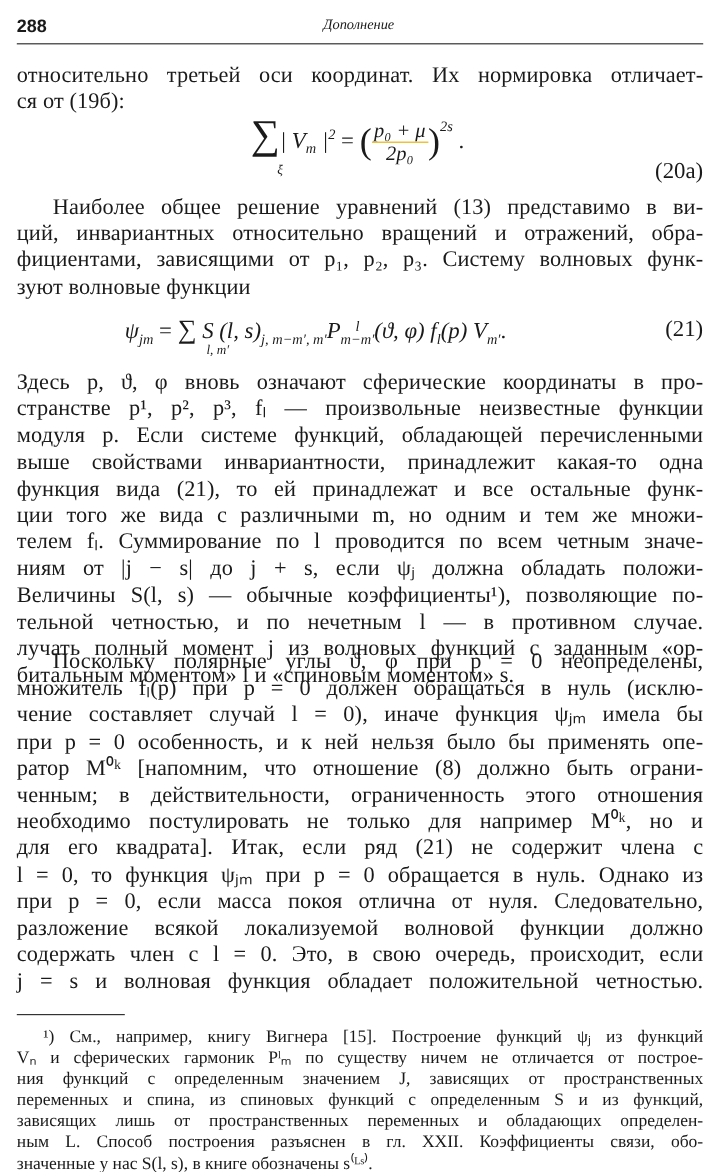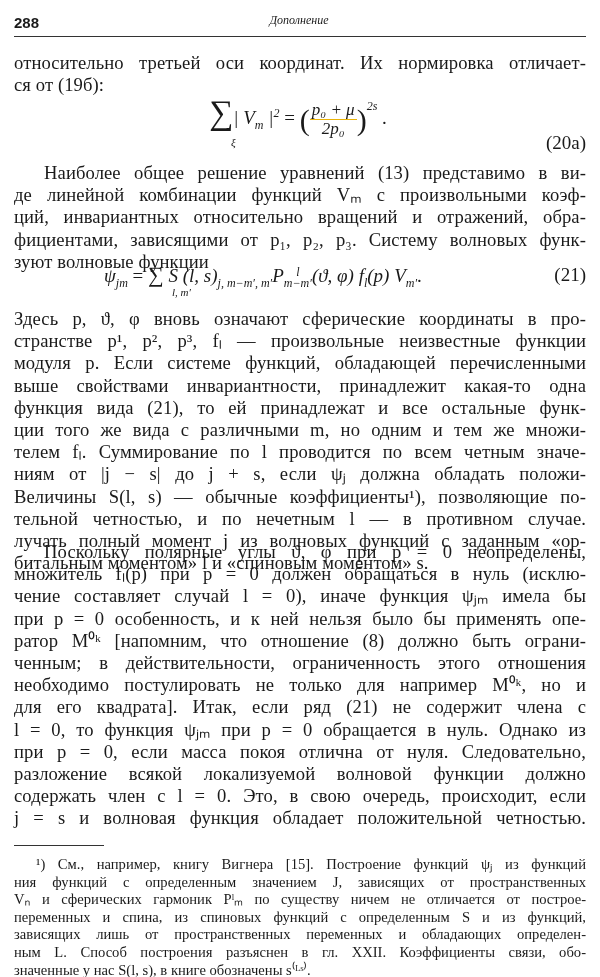--- a/index.html
+++ b/index.html
@@ -65,21 +65,20 @@
   <div class="eq" style="top:96px; height:60px;">
     <span class="eq-body" style="left:195px; top:0px;">
       <span class="sum">∑</span><span>| V</span><span class="sub">m</span><span> |</span><span class="sup">2</span><span style="font-style:normal"> = </span><span class="paren">(</span><span class="frac"><span class="num">p₀ + μ</span><span class="den">2p₀</span></span><span class="paren">)</span><span class="sup" style="vertical-align: 14px;">2s</span><span style="font-style:normal"> .</span>
     </span>
     <span class="under" style="left:217px; top:40px;">ξ</span>
     <span class="eq-num" style="top:12px;margin-top:24px;">(20a)</span>
   </div>
 
   <div class="body-text" style="top:162px;">
     <span class="line indent">Наиболее общее решение уравнений (13) представимо в ви-</span>
-    <span class="line">де линейной комбинации функций Vₘ с произвольными коэф-</span>
     <span class="line">ций, инвариантных относительно вращений и отражений, обра-</span>
     <span class="line">фициентами, зависящими от p₁, p₂, p₃. Систему волновых функ-</span>
     <span class="line last">зуют волновые функции</span>
   </div>
 
   <div class="eq" style="top:262px; height:44px;text-align:center;">
     <span class="eq-body" style="left:90px; top:0px;">
       <span>ψ</span><span class="sub">jm</span><span style="font-style:normal"> = </span><span style="font-style:normal; font-size:22px;">∑</span><span> S (l, s)</span><span class="sub">j, m−m′, m′</span><span>P</span><span style="display:inline-block; vertical-align:middle; line-height:11px; font-size:12px;"><span style="display:block">l</span><span style="display:block">m−m′</span></span><span>(ϑ, φ) f</span><span class="sub">l</span><span>(p) V</span><span class="sub">m′</span><span style="font-style:normal">.</span>
     </span>
     <span class="under" style="left:158px; top:24px;">l, m′</span>
@@ -114,21 +113,21 @@
     <span class="line">при p = 0, если масса покоя отлична от нуля. Следовательно,</span>
     <span class="line">разложение всякой локализуемой волновой функции должно</span>
     <span class="line">содержать член с l = 0. Это, в свою очередь, происходит, если</span>
     <span class="line">j = s и волновая функция обладает положительной четностью.</span>
   </div>
 
   <div class="fn-rule"></div>
 
   <div class="footnote">
     <span class="line indent">¹) См., например, книгу Вигнера [15]. Построение функций ψⱼ из функций</span>
+    <span class="line">Vₙ и сферических гармоник Pˡₘ по существу ничем не отличается от построе-</span>
     <span class="line">ния функций с определенным значением J, зависящих от пространственных</span>
-    <span class="line">Vₙ и сферических гармоник Pˡₘ по существу ничем не отличается от построе-</span>
     <span class="line">переменных и спина, из спиновых функций с определенным S и из функций,</span>
     <span class="line">зависящих лишь от пространственных переменных и обладающих определен-</span>
     <span class="line">ным L. Способ построения разъяснен в гл. XXII. Коэффициенты связи, обо-</span>
     <span class="line last">значенные у нас S(l, s), в книге обозначены s⁽ᴸˢ⁾.</span>
   </div>
 
 </div>
 
 </body></html>

